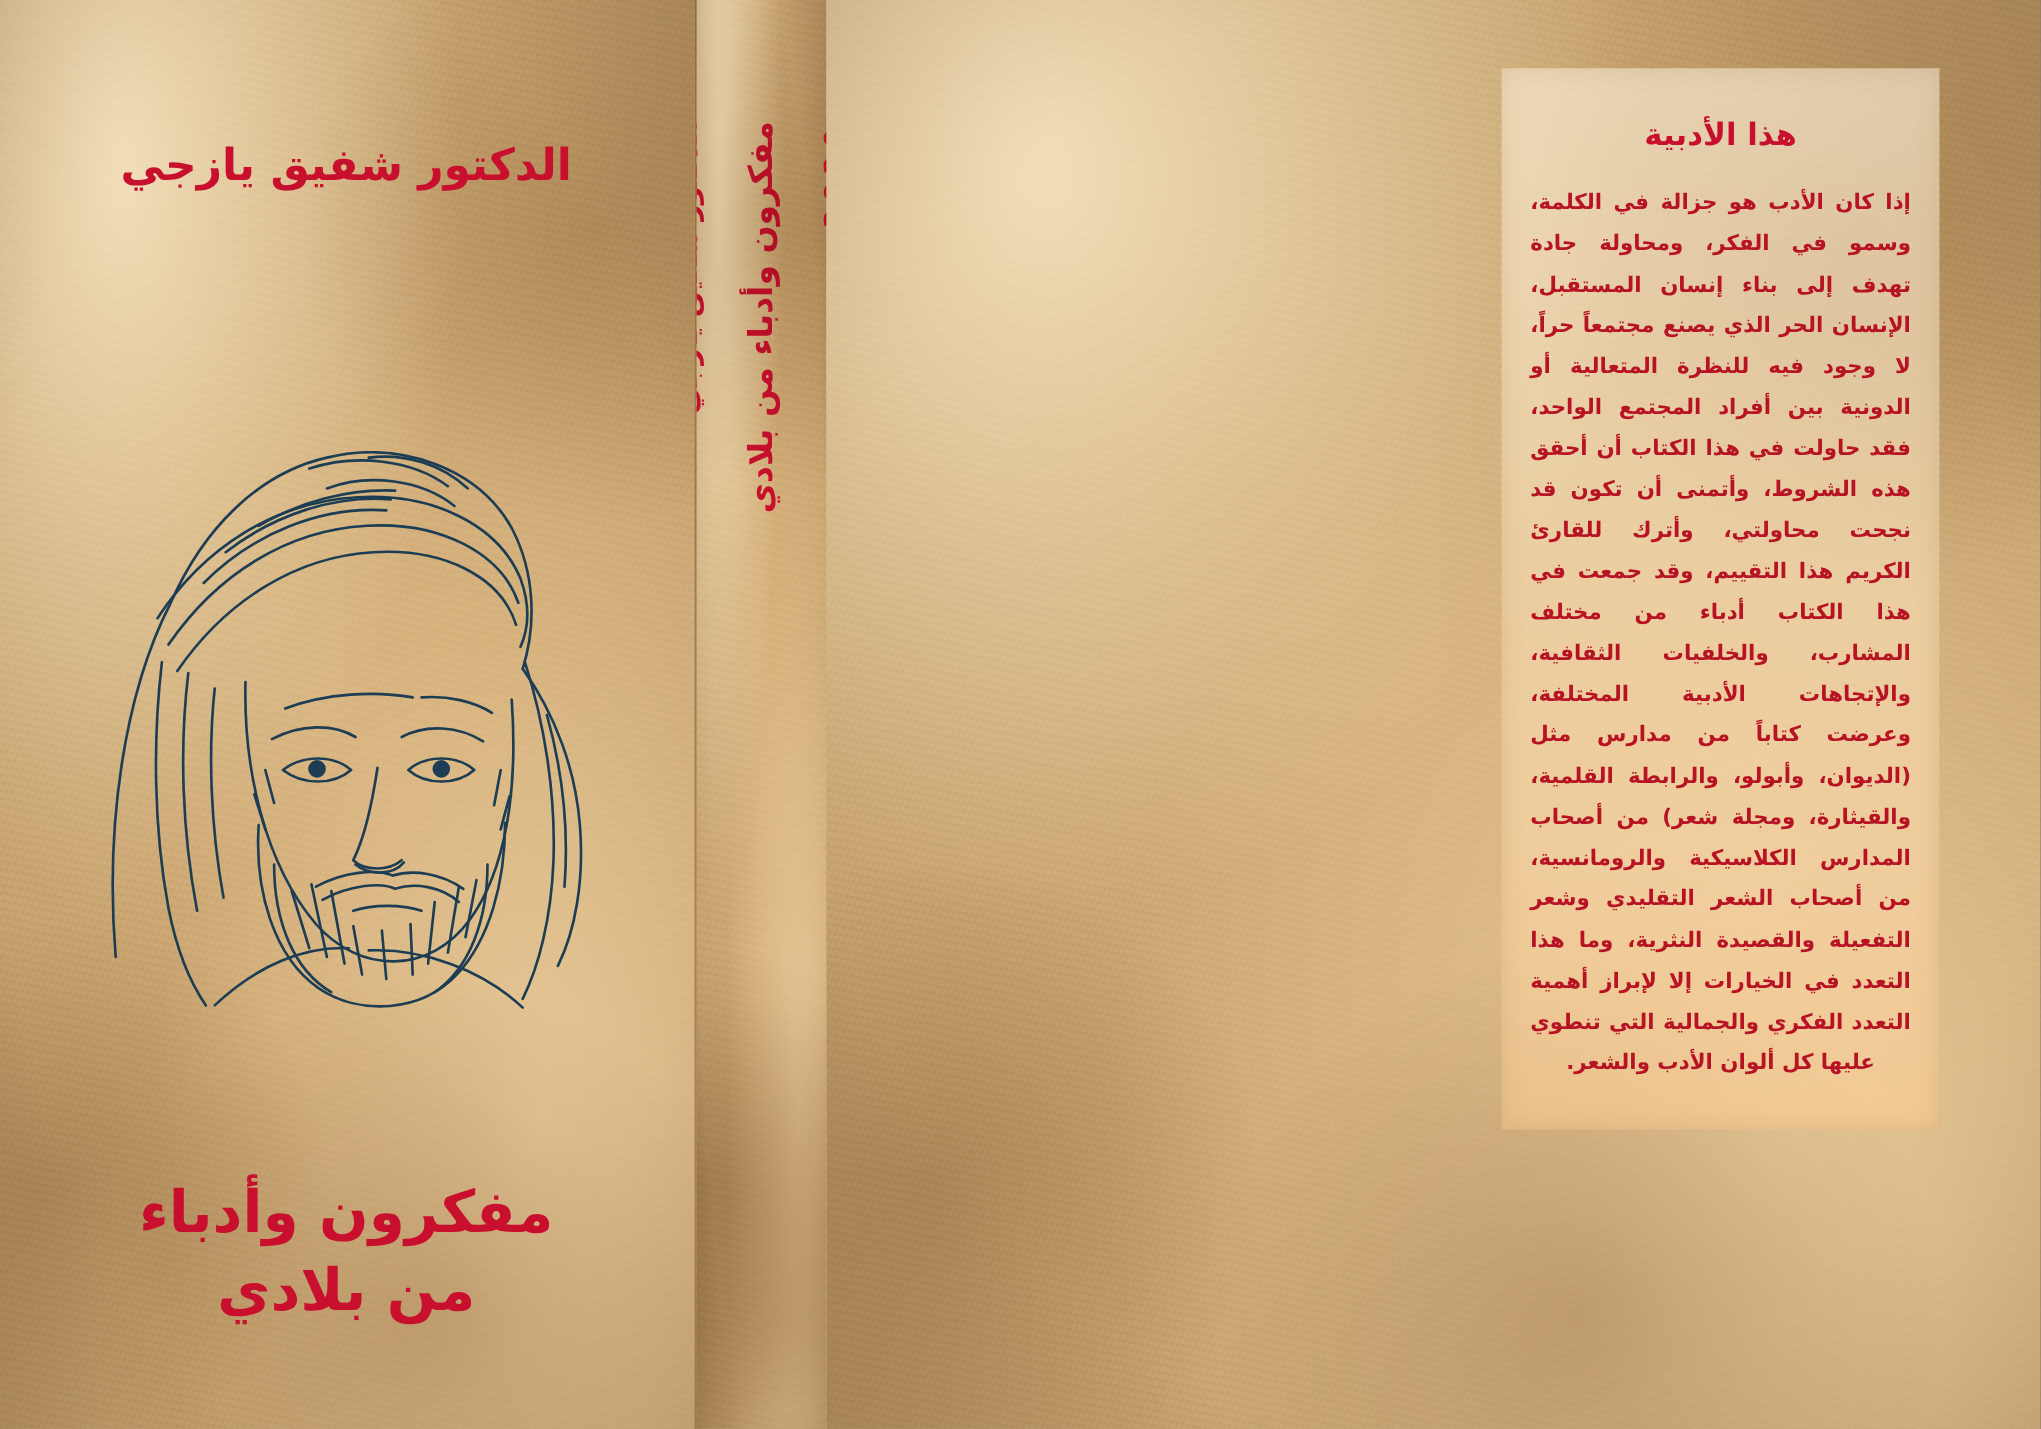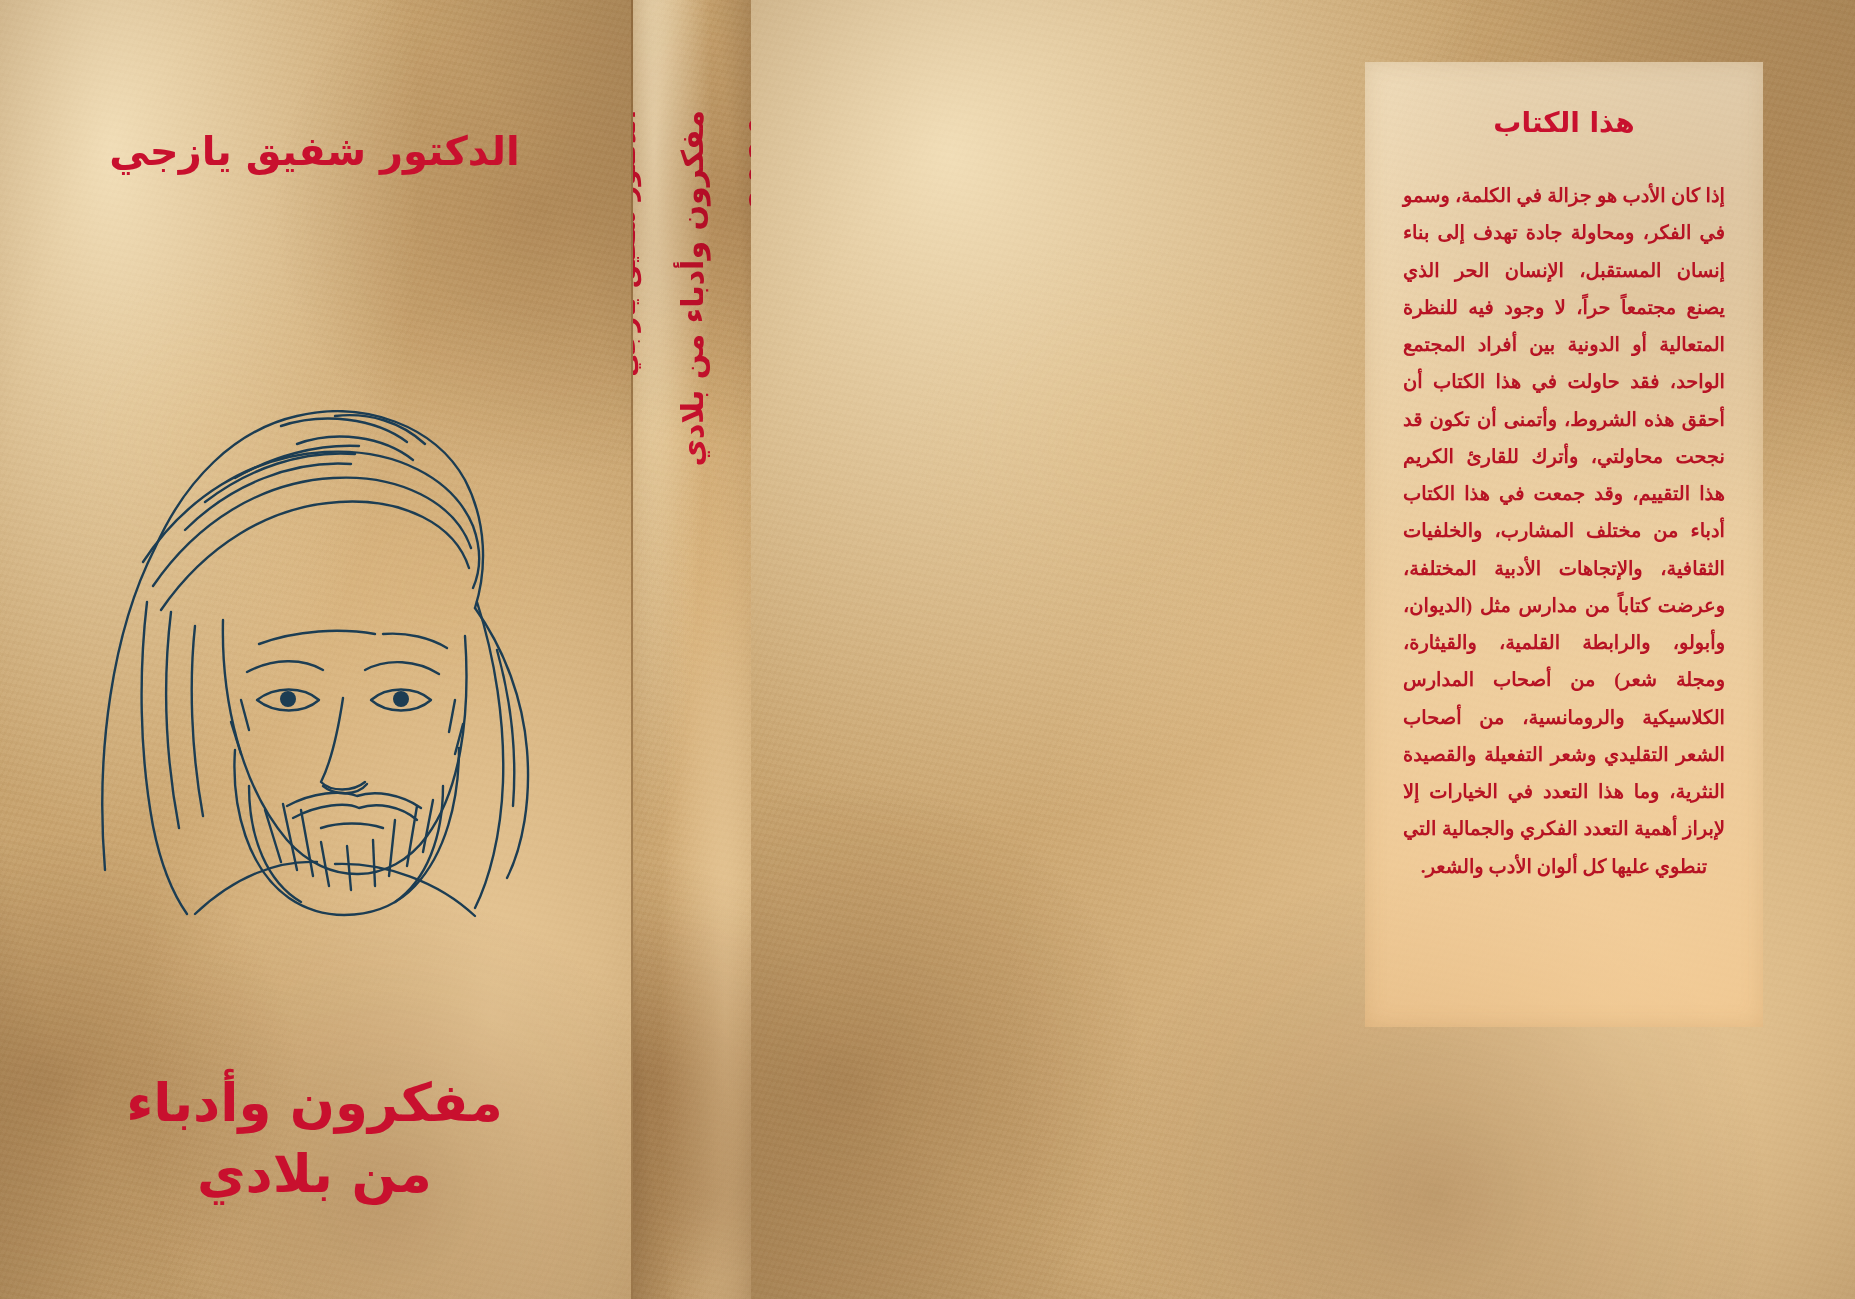--- a/index.html
+++ b/index.html
@@ -78,21 +78,21 @@
   .blurb-body {
     color: #b71324;
     font-size: 19.4px;
     line-height: 1.92;
     text-align: justify;
     text-align-last: center;
     padding: 26px 26px 0 26px;
     font-weight: bold;
     direction: rtl;
   }
-  .blurb-body p { margin: 12px; font-family: Liberation Serif, serif; }
+  .blurb-body p { margin: 0; }
 
   
   .spine {
     width: 118px;
     flex: 0 0 118px;
     height: 1299px;
     position: relative;
     border-left: 2px solid rgba(120,82,40,0.55);
   }
   .spine-inner {
@@ -182,21 +182,21 @@
   .front-title .line1 { font-size: 53px; display: block; }
   .front-title .line2 { font-size: 53px; display: block; }
 </style>
 </head>
 <body>
 
 <div class="cover-spread">
 
   <section class="paper back-cover">
     <div class="blurb-panel">
-      <div class="blurb-title">هذا الكتاب</div>
+      <div class="blurb-title">هذا الأدبية</div>
       <div class="blurb-body">
         <p>إذا كان الأدب هو جزالة في الكلمة، وسمو في الفكر، ومحاولة جادة تهدف إلى بناء إنسان المستقبل، الإنسان الحر الذي يصنع مجتمعاً حراً، لا وجود فيه للنظرة المتعالية أو الدونية بين أفراد المجتمع الواحد، فقد حاولت في هذا الكتاب أن أحقق هذه الشروط، وأتمنى أن تكون قد نجحت محاولتي، وأترك للقارئ الكريم هذا التقييم، وقد جمعت في هذا الكتاب أدباء من مختلف المشارب، والخلفيات الثقافية، والإتجاهات الأدبية المختلفة، وعرضت كتاباً من مدارس مثل (الديوان، وأبولو، والرابطة القلمية، والقيثارة، ومجلة شعر) من أصحاب المدارس الكلاسيكية والرومانسية، من أصحاب الشعر التقليدي وشعر التفعيلة والقصيدة النثرية، وما هذا التعدد في الخيارات إلا لإبراز أهمية التعدد الفكري والجمالية التي تنطوي عليها كل ألوان الأدب والشعر.</p>
       </div>
     </div>
   </section>
 
   <section class="paper spine">
     <div class="spine-inner">
       <div class="spine-stack">
         <div class="spine-text spine-author">الدكتور شفيق يازجي</div>

